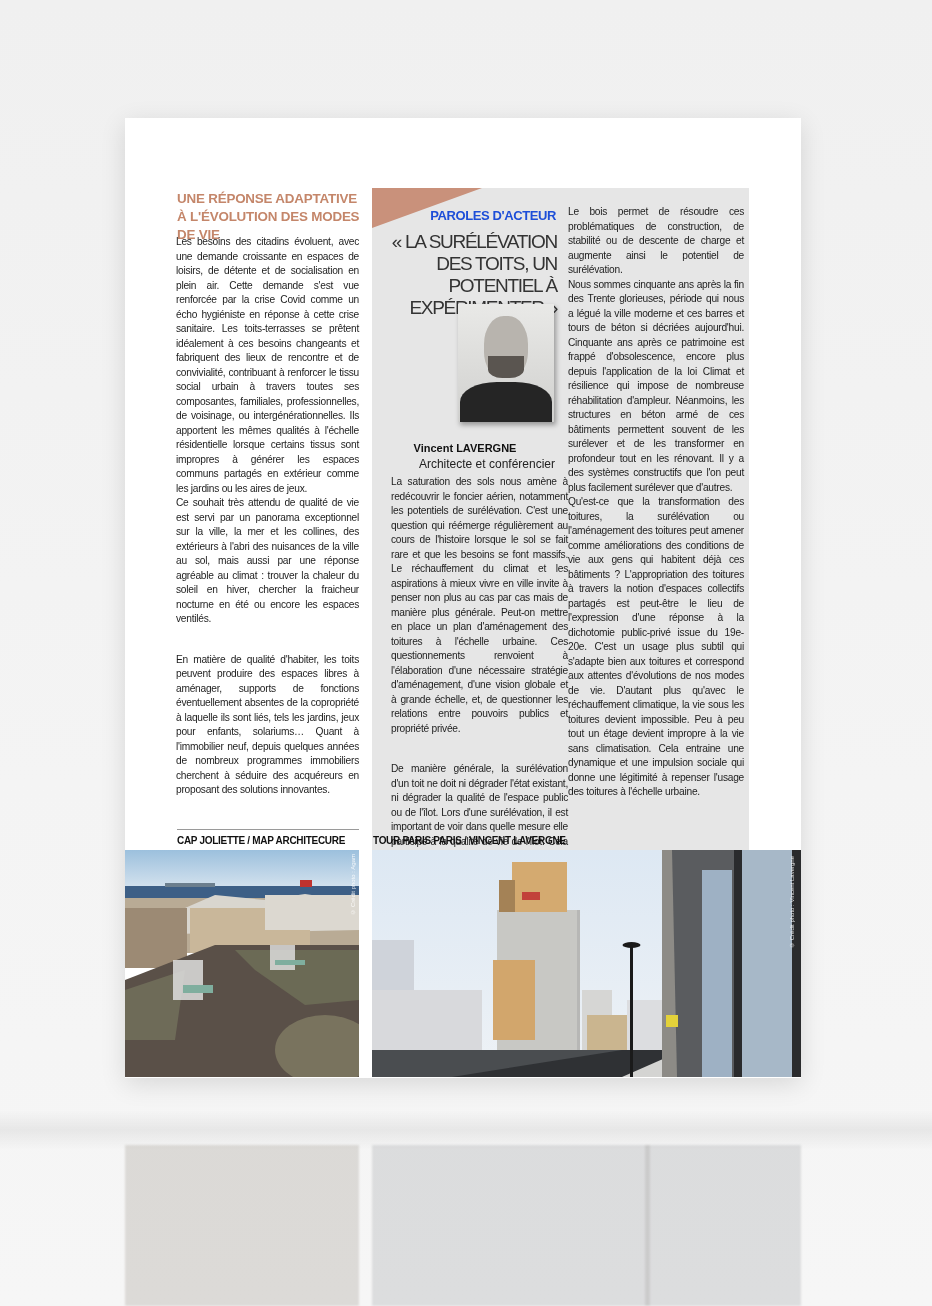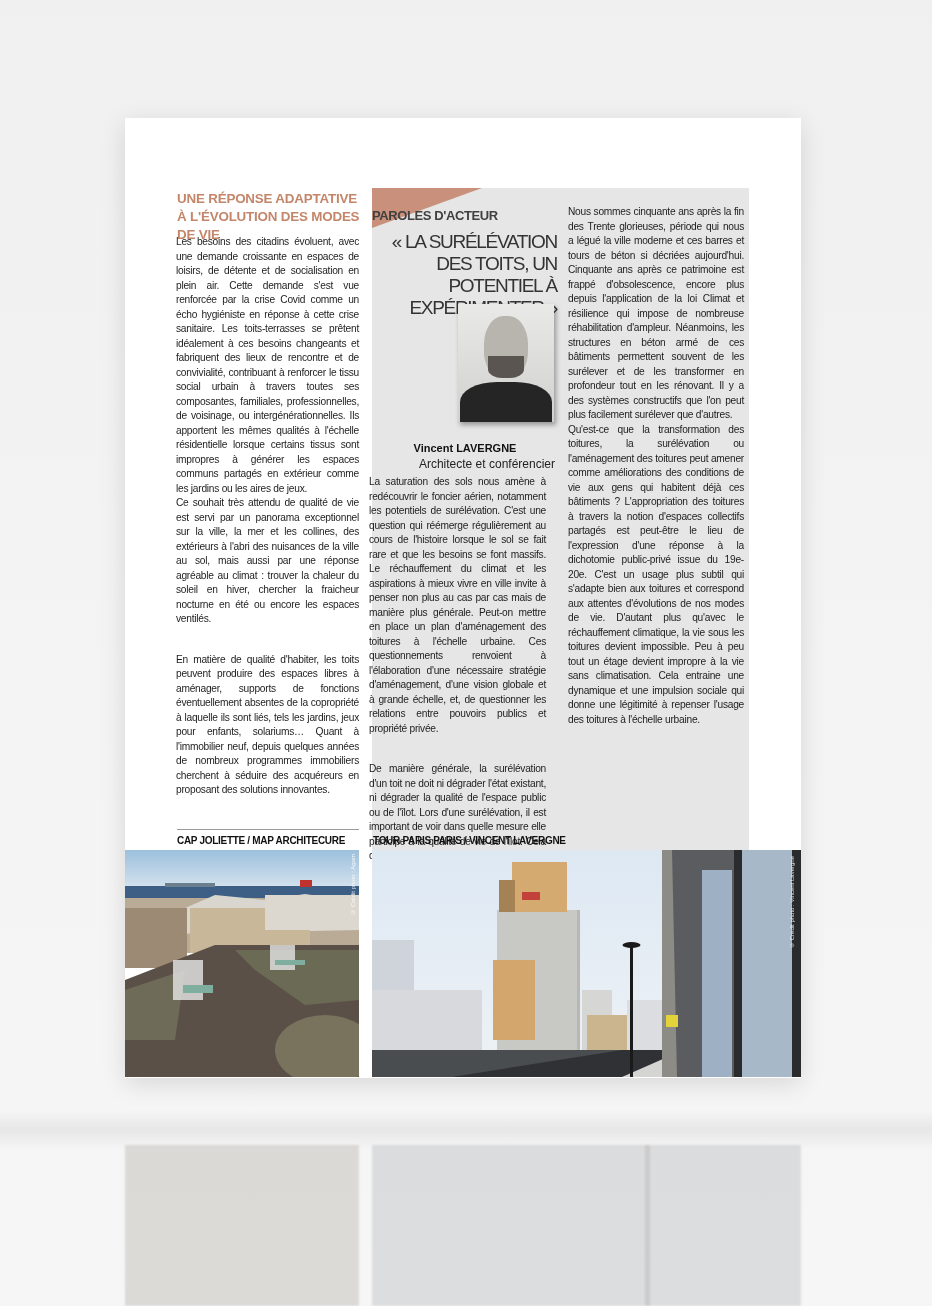--- a/index.html
+++ b/index.html
@@ -24,22 +24,22 @@
     letter-spacing:-0.25px;
   }
   .col p { margin:0; }
   .col p.gap { margin-top:26px; }
   .col1 { left:51px; top:117px; width:183px; }
   .gray {
     position:absolute; left:247px; top:70px; width:377px; height:662px; background:#e6e6e6;
   }
   .triangle { position:absolute; left:0; top:0; width:110px; height:40px; }
   .kicker {
-    position:absolute; left:247px; top:90px; width:184px; 
-    color:#404040; font-size:13px; font-weight:bold; letter-spacing:-0.4px;
+    position:absolute; left:247px; top:90px; width:184px; text-align:right;
+    color:#1d4ed8; font-size:13px; font-weight:bold; letter-spacing:-0.4px;
     font-family:"Liberation Sans Narrow","Liberation Sans", sans-serif;
   }
   .quote {
     position:absolute; left:250px; top:113px; width:182px; text-align:right;
     color:#333; font-size:19px; line-height:22px; letter-spacing:-1.3px;
     font-family:"Liberation Sans Narrow","Liberation Sans", sans-serif; font-weight:300;
   }
   .portrait {
     position:absolute; left:333px; top:186px; width:96px; height:118px;
     background: radial-gradient(ellipse at 50% 38%, #d8d6d2 0%, #9a9894 35%, #3a3a3a 70%, #1e1e1e 100%);
@@ -51,21 +51,21 @@
   .portrait .beard { position:absolute; left:30px; top:52px; width:36px; height:22px; border-radius:0 0 40% 40%; background:#5a5550; }
   .portrait .body { position:absolute; left:2px; top:78px; width:92px; height:50px; border-radius:40% 40% 0 0; background:#252525; }
   .name {
     position:absolute; left:250px; top:324px; width:180px; text-align:center;
     font-weight:bold; font-size:11px; color:#111;
   }
   .role {
     position:absolute; left:250px; top:339px; width:180px; text-align:right;
     font-size:12px; color:#222; font-family:"Liberation Sans Narrow","Liberation Sans", sans-serif;
   }
-  .col2 { left:244px; top:357px; width:177px; }
+  .col2 { left:266px; top:357px; width:177px; }
   .col3 { left:443px; top:87px; width:176px; }
   .cap-rule { position:absolute; left:52px; top:711px; width:182px; height:1px; background:#9a9a9a; }
   .caption {
     position:absolute; top:717px; font-size:10px; font-weight:bold; color:#111;
     font-family:"Liberation Sans Narrow","Liberation Sans", sans-serif; letter-spacing:-0.3px;
   }
   .cap1 { left:52px; }
   .cap2 { left:248px; }
   .photo { position:absolute; overflow:hidden; }
   .photo1 { left:0; top:732px; width:234px; height:227px; }
@@ -113,20 +113,21 @@
 
   <div class="name">Vincent LAVERGNE</div>
   <div class="role">Architecte et conférencier</div>
 
   <div class="col col2">
     <p>La saturation des sols nous amène à redécouvrir le foncier aérien, notamment les potentiels de surélévation. C'est une question qui réémerge régulièrement au cours de l'histoire lorsque le sol se fait rare et que les besoins se font massifs. Le réchauffement du climat et les aspirations à mieux vivre en ville invite à penser non plus au cas par cas mais de manière plus générale. Peut-on mettre en place un plan d'aménagement des toitures à l'échelle urbaine. Ces questionnements renvoient à l'élaboration d'une nécessaire stratégie d'aménagement, d'une vision globale et à grande échelle, et, de questionner les relations entre pouvoirs publics et propriété privée.</p>
     <p class="gap">De manière générale, la surélévation d'un toit ne doit ni dégrader l'état existant, ni dégrader la qualité de l'espace public ou de l'îlot. Lors d'une surélévation, il est important de voir dans quelle mesure elle participe à la qualité de vie de l'îlot. Cela dépend du contexte et</p>
   </div>
 
   <div class="col col3">
+    <p>Le bois permet de résoudre ces problématiques de construction, de stabilité ou de descente de charge et augmente ainsi le potentiel de surélévation.</p>
     <p>Nous sommes cinquante ans après la fin des Trente glorieuses, période qui nous a légué la ville moderne et ces barres et tours de béton si décriées aujourd'hui. Cinquante ans après ce patrimoine est frappé d'obsolescence, encore plus depuis l'application de la loi Climat et résilience qui impose de nombreuse réhabilitation d'ampleur. Néanmoins, les structures en béton armé de ces bâtiments permettent souvent de les surélever et de les transformer en profondeur tout en les rénovant. Il y a des systèmes constructifs que l'on peut plus facilement surélever que d'autres.</p>
     <p>Qu'est-ce que la transformation des toitures, la surélévation ou l'aménagement des toitures peut amener comme améliorations des conditions de vie aux gens qui habitent déjà ces bâtiments ? L'appropriation des toitures à travers la notion d'espaces collectifs partagés est peut-être le lieu de l'expression d'une réponse à la dichotomie public-privé issue du 19e-20e. C'est un usage plus subtil qui s'adapte bien aux toitures et correspond aux attentes d'évolutions de nos modes de vie. D'autant plus qu'avec le réchauffement climatique, la vie sous les toitures devient impossible. Peu à peu tout un étage devient impropre à la vie sans climatisation. Cela entraine une dynamique et une impulsion sociale qui donne une légitimité à repenser l'usage des toitures à l'échelle urbaine.</p>
   </div>
 
   <div class="cap-rule"></div>
   <div class="caption cap1">CAP JOLIETTE / MAP ARCHITECURE</div>
   <div class="caption cap2">TOUR PARIS PARIS / VINCENT LAVERGNE</div>
 
   <div class="photo photo1">
     <svg width="234" height="227" viewBox="0 0 234 227" preserveAspectRatio="none">

